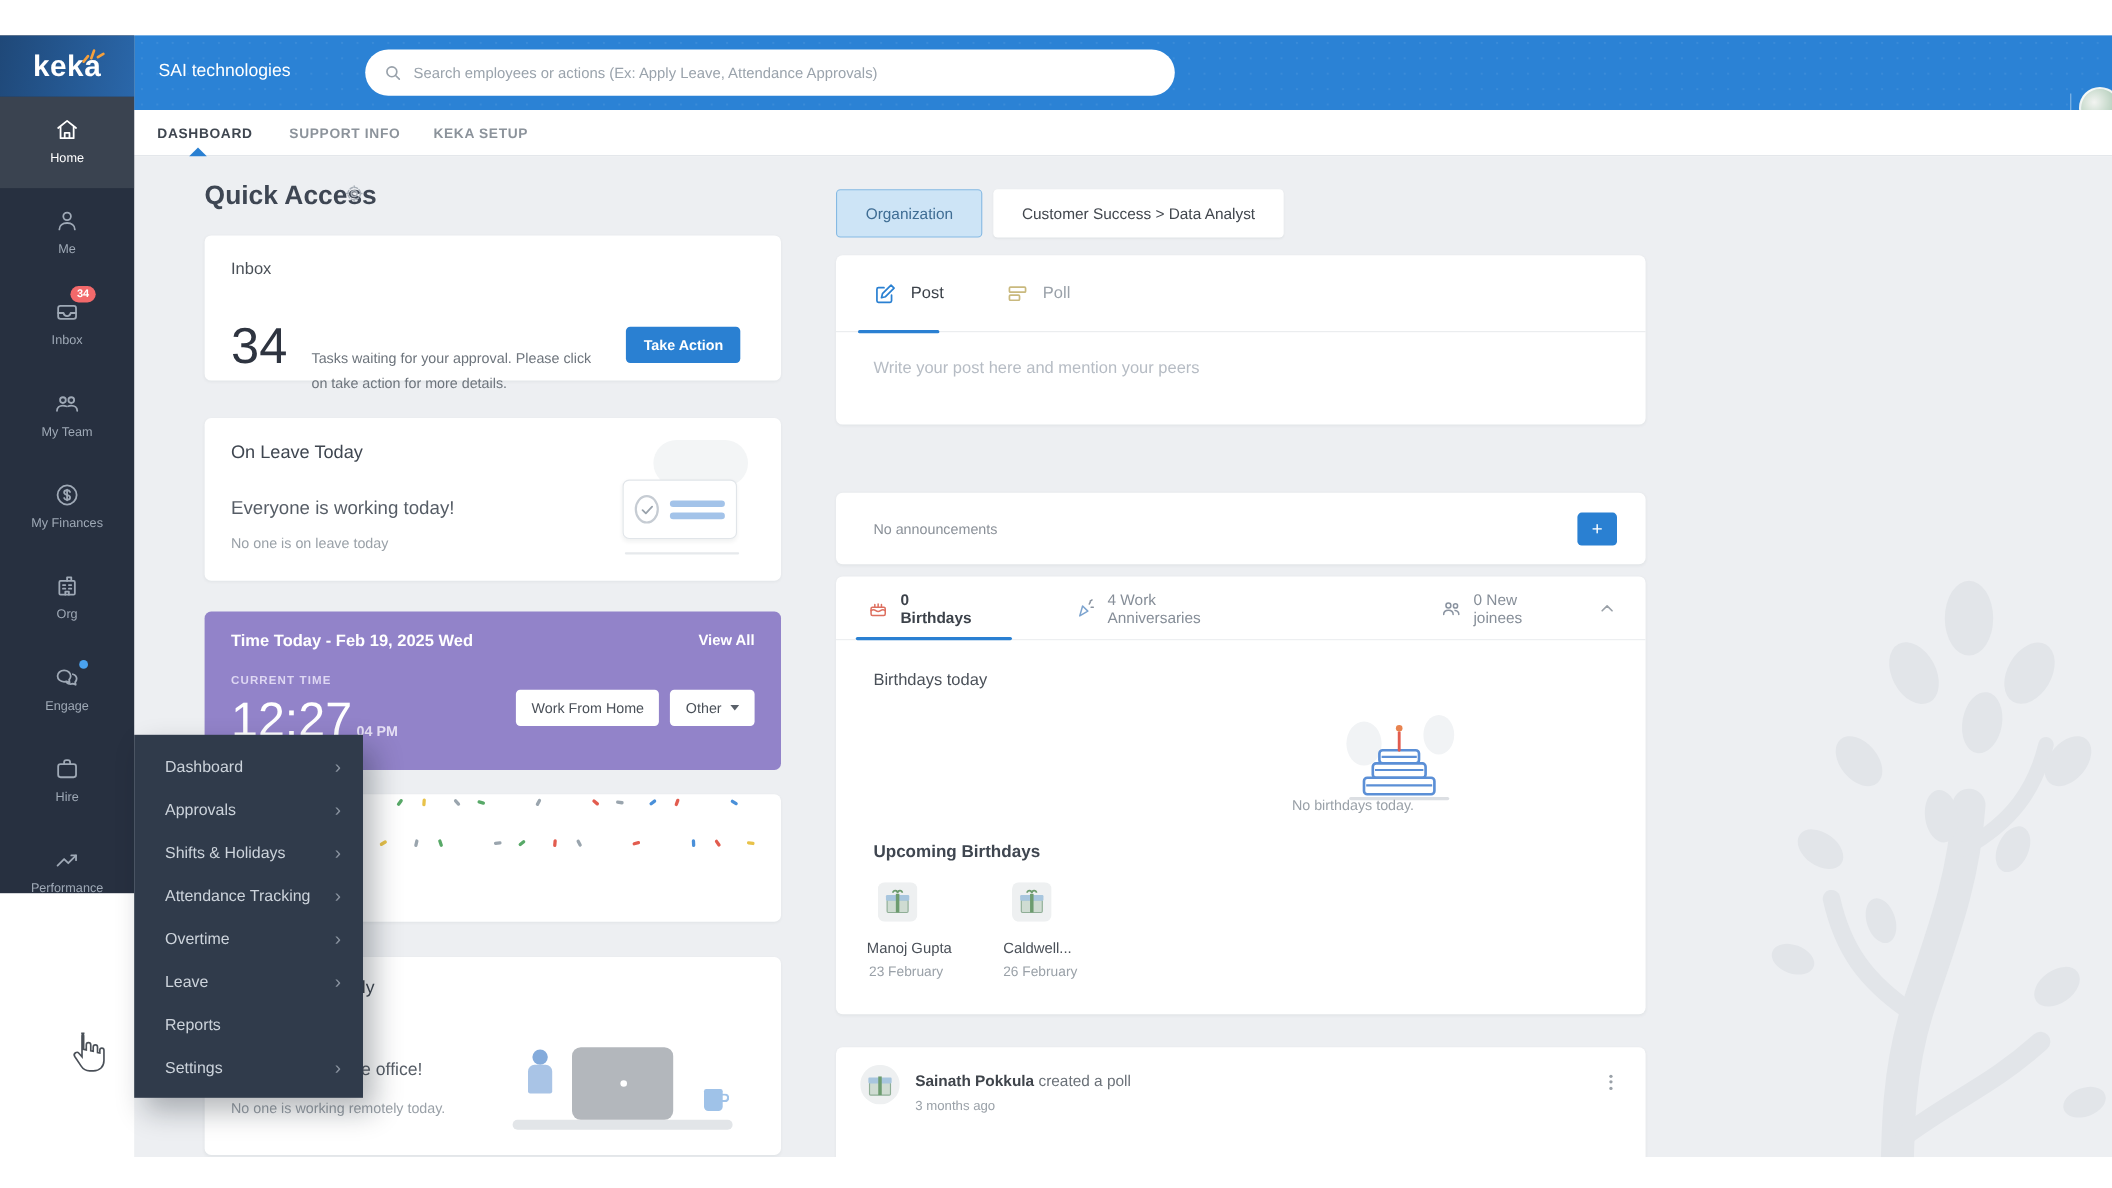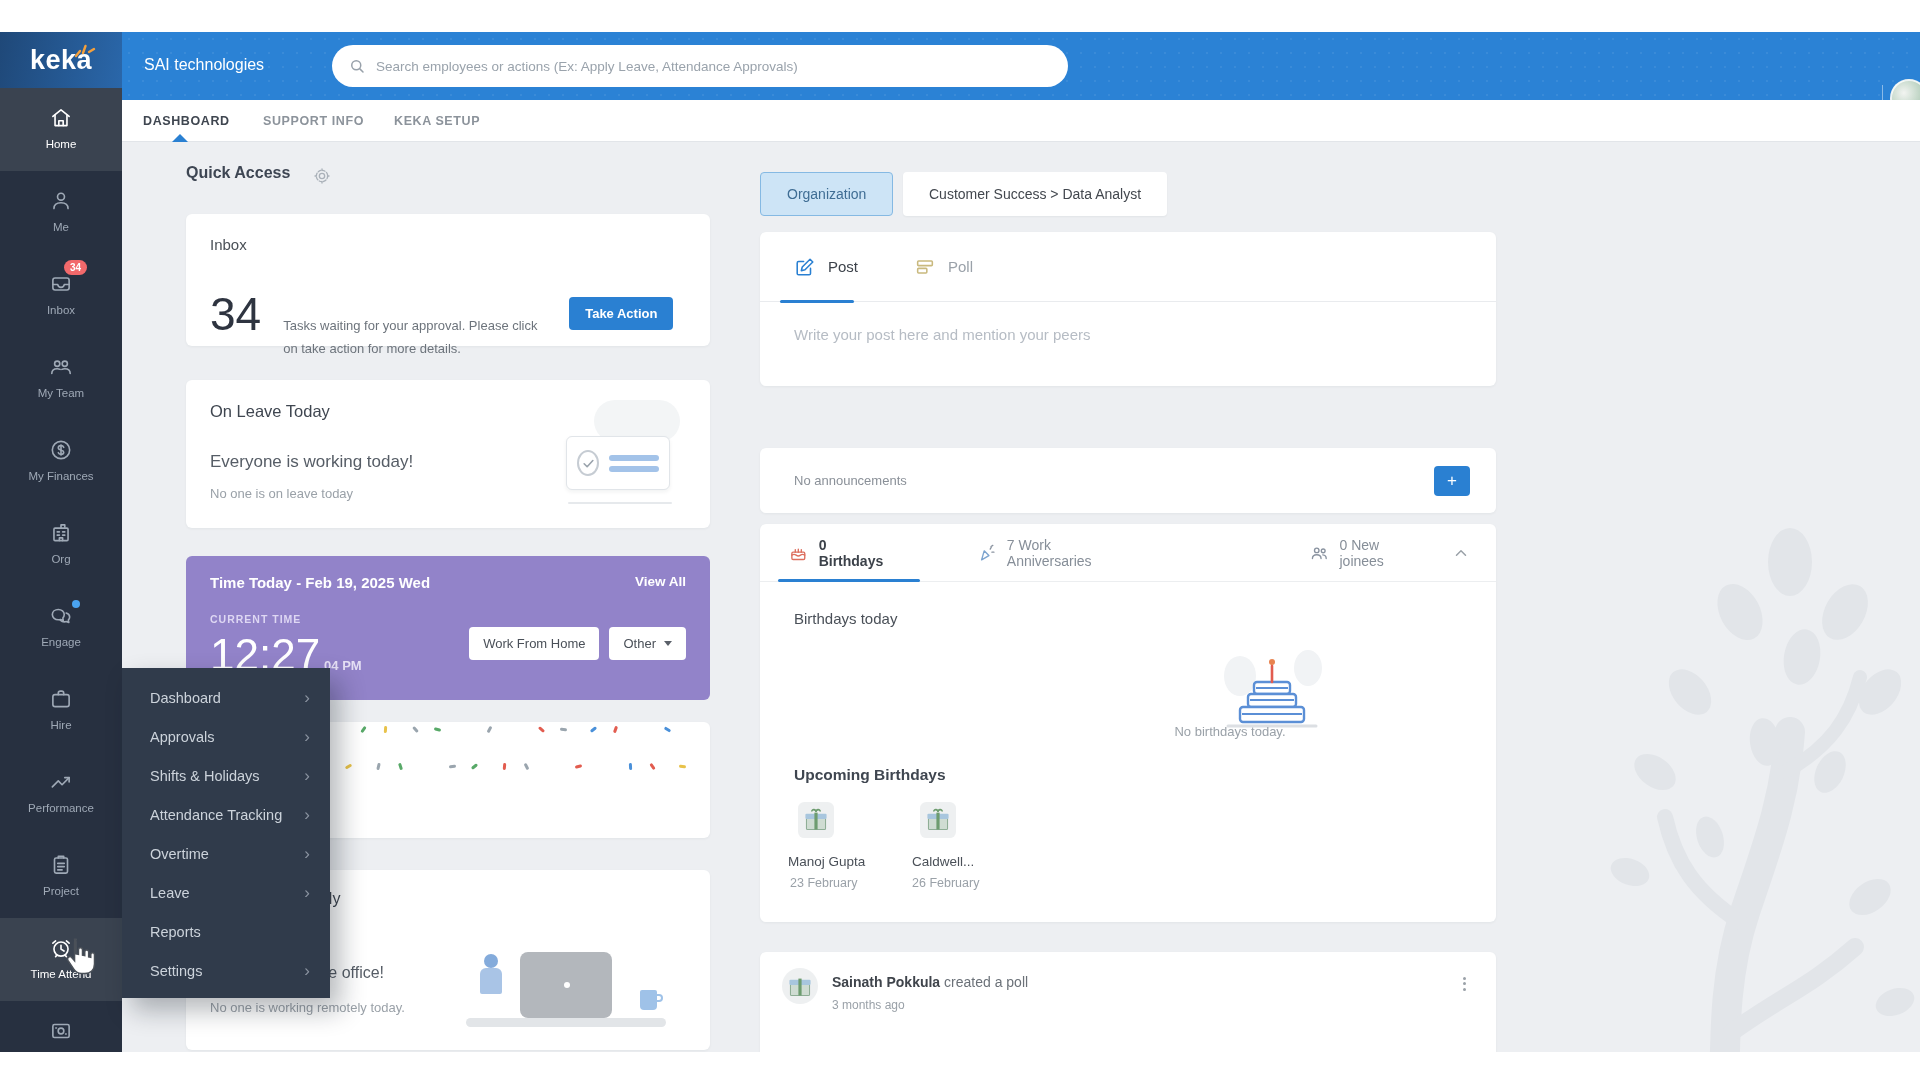--- a/index.html
+++ b/index.html
@@ -1,21 +1,21 @@
 <!DOCTYPE html>
 <html><head>
 <meta charset="utf-8">
 <style>
   * { margin:0; padding:0; box-sizing:border-box; }
   html,body { width:1920px; height:1080px; background:#fff; font-family:"Liberation Sans", sans-serif; overflow:hidden; }
   .screen { position:relative; width:1920px; height:1080px; background:#fff; }
   .abs { position:absolute; }
 
   
-  .sidebar { left:0; top:32px; width:122px; height:1020px; background:#273040; overflow:hidden; z-index:20; }
+  .sidebar { left:0; top:32px; width:122px; height:780px; background:#273040; overflow:hidden; z-index:20; }
   .logo { height:56px; background:linear-gradient(100deg,#1f4878 0%,#2a67aa 100%); display:flex; align-items:center; justify-content:center; position:relative; }
   .logo-text { color:#fff; font-size:27px; font-weight:bold; letter-spacing:.5px; }
   .logo-spark { position:absolute; right:26px; top:8px; }
   .nav-item { height:83px; display:flex; flex-direction:column; align-items:center; padding-top:17px; color:#9fa9b6; position:relative; cursor:pointer; }
   .nav-item.active { background:#3a4350; color:#fff; }
   .nav-item svg.nicon { width:26px; height:26px; }
   .nicon { stroke:currentColor; fill:none; stroke-width:1.5; stroke-linecap:round; stroke-linejoin:round; }
   .nlabel { font-size:11.5px; margin-top:7px; }
   .badge { position:absolute; left:64px; top:6px; background:#f2696b; color:#fff; font-size:10px; font-weight:bold; padding:2px 6px; border-radius:9px; }
   .engage-dot { position:absolute; left:72px; top:14px; width:8px; height:8px; border-radius:50%; background:#4aa3f0; }
@@ -34,21 +34,21 @@
   
   .tabbar { left:122px; top:100px; width:1798px; height:42px; background:#fff; border-bottom:1px solid #e2e5e9; z-index:10; }
   .page-tab { position:absolute; top:14px; font-size:12.5px; font-weight:bold; letter-spacing:.6px; color:#8c939b; cursor:pointer; }
   .page-tab.active { color:#3f4650; }
   .tab-caret { position:absolute; left:50px; top:34px; width:0; height:0; border-left:8px solid transparent; border-right:8px solid transparent; border-bottom:8px solid #2a80d2; }
 
   
   .content { left:122px; top:142px; width:1798px; height:910px; background:#edeff2; overflow:hidden; z-index:1; }
   .card { position:absolute; background:#fff; border-radius:6px; box-shadow:0 1px 3px rgba(20,30,40,.05); }
 
-  .qa-title { position:absolute; left:64px; top:22px; font-size:16px; color:#3e4653; font-weight:600; }
+  .qa-title { position:absolute; left:64px; top:22px; font-size:24px; color:#3e4653; font-weight:600; }
   .qa-gear { position:absolute; left:190px; top:24px; }
 
   .inbox-card { left:64px; top:72px; width:524px; height:132px; padding:22px 24px; }
   .inbox-title { font-size:15px; color:#4a5057; }
   .inbox-row { display:flex; align-items:center; margin-top:14px; }
   .inbox-count { font-size:46px; color:#2e3440; font-weight:500; }
   .inbox-desc { font-size:13px; color:#6d747c; line-height:1.75; width:268px; margin-left:22px;margin-top:48px; }
   .btn-primary { background:#2a80d2; color:#fff; font-size:13px; font-weight:bold; border:none; border-radius:4px; padding:9px 16px; margin-left:18px; cursor:pointer; }
 
   .leave-card { left:64px; top:238px; width:524px; height:148px; padding:22px 24px; }
@@ -459,21 +459,21 @@
               <path d="M4.5 14.5 c2-1.5 3-1.5 5 0 s3 1.5 5 0 3-1.5 5 0"></path>
               <path d="M8.5 11 V8 M12 11 V7.5 M15.5 11 V8"></path>
             </svg>
           <span>0 Birthdays</span>
         </div>
         <div class="celtab">
           <svg width="22" height="22" viewBox="0 0 24 24" fill="none" stroke="#8a93a0" stroke-width="1.6" stroke-linecap="round" stroke-linejoin="round">
               <path d="M6.5 20 L9.5 9.5 L15 15 Z" stroke="#7da4cf"></path>
               <path d="M16.5 7.5 l1.2-2.2 M18.5 11 h2.3 M17.5 4.5 l2-1.3"></path>
             </svg>
-          <span>7 Work Anniversaries</span>
+          <span>4 Work Anniversaries</span>
         </div>
         <div class="celtab" style="margin-left:92px;">
           <svg width="22" height="22" viewBox="0 0 24 24" fill="none" stroke="#8a93a0" stroke-width="1.6" stroke-linecap="round">
               <circle cx="9" cy="9" r="2.6"></circle>
               <path d="M4 18.5 c0-2.8 2.2-4.5 5-4.5 s5 1.7 5 4.5"></path>
               <circle cx="16.5" cy="9.5" r="2.2"></circle>
               <path d="M16 14.2 c2.4.2 4 1.8 4 4.3"></path>
             </svg>
           <span>0 New joinees</span>
         </div>

